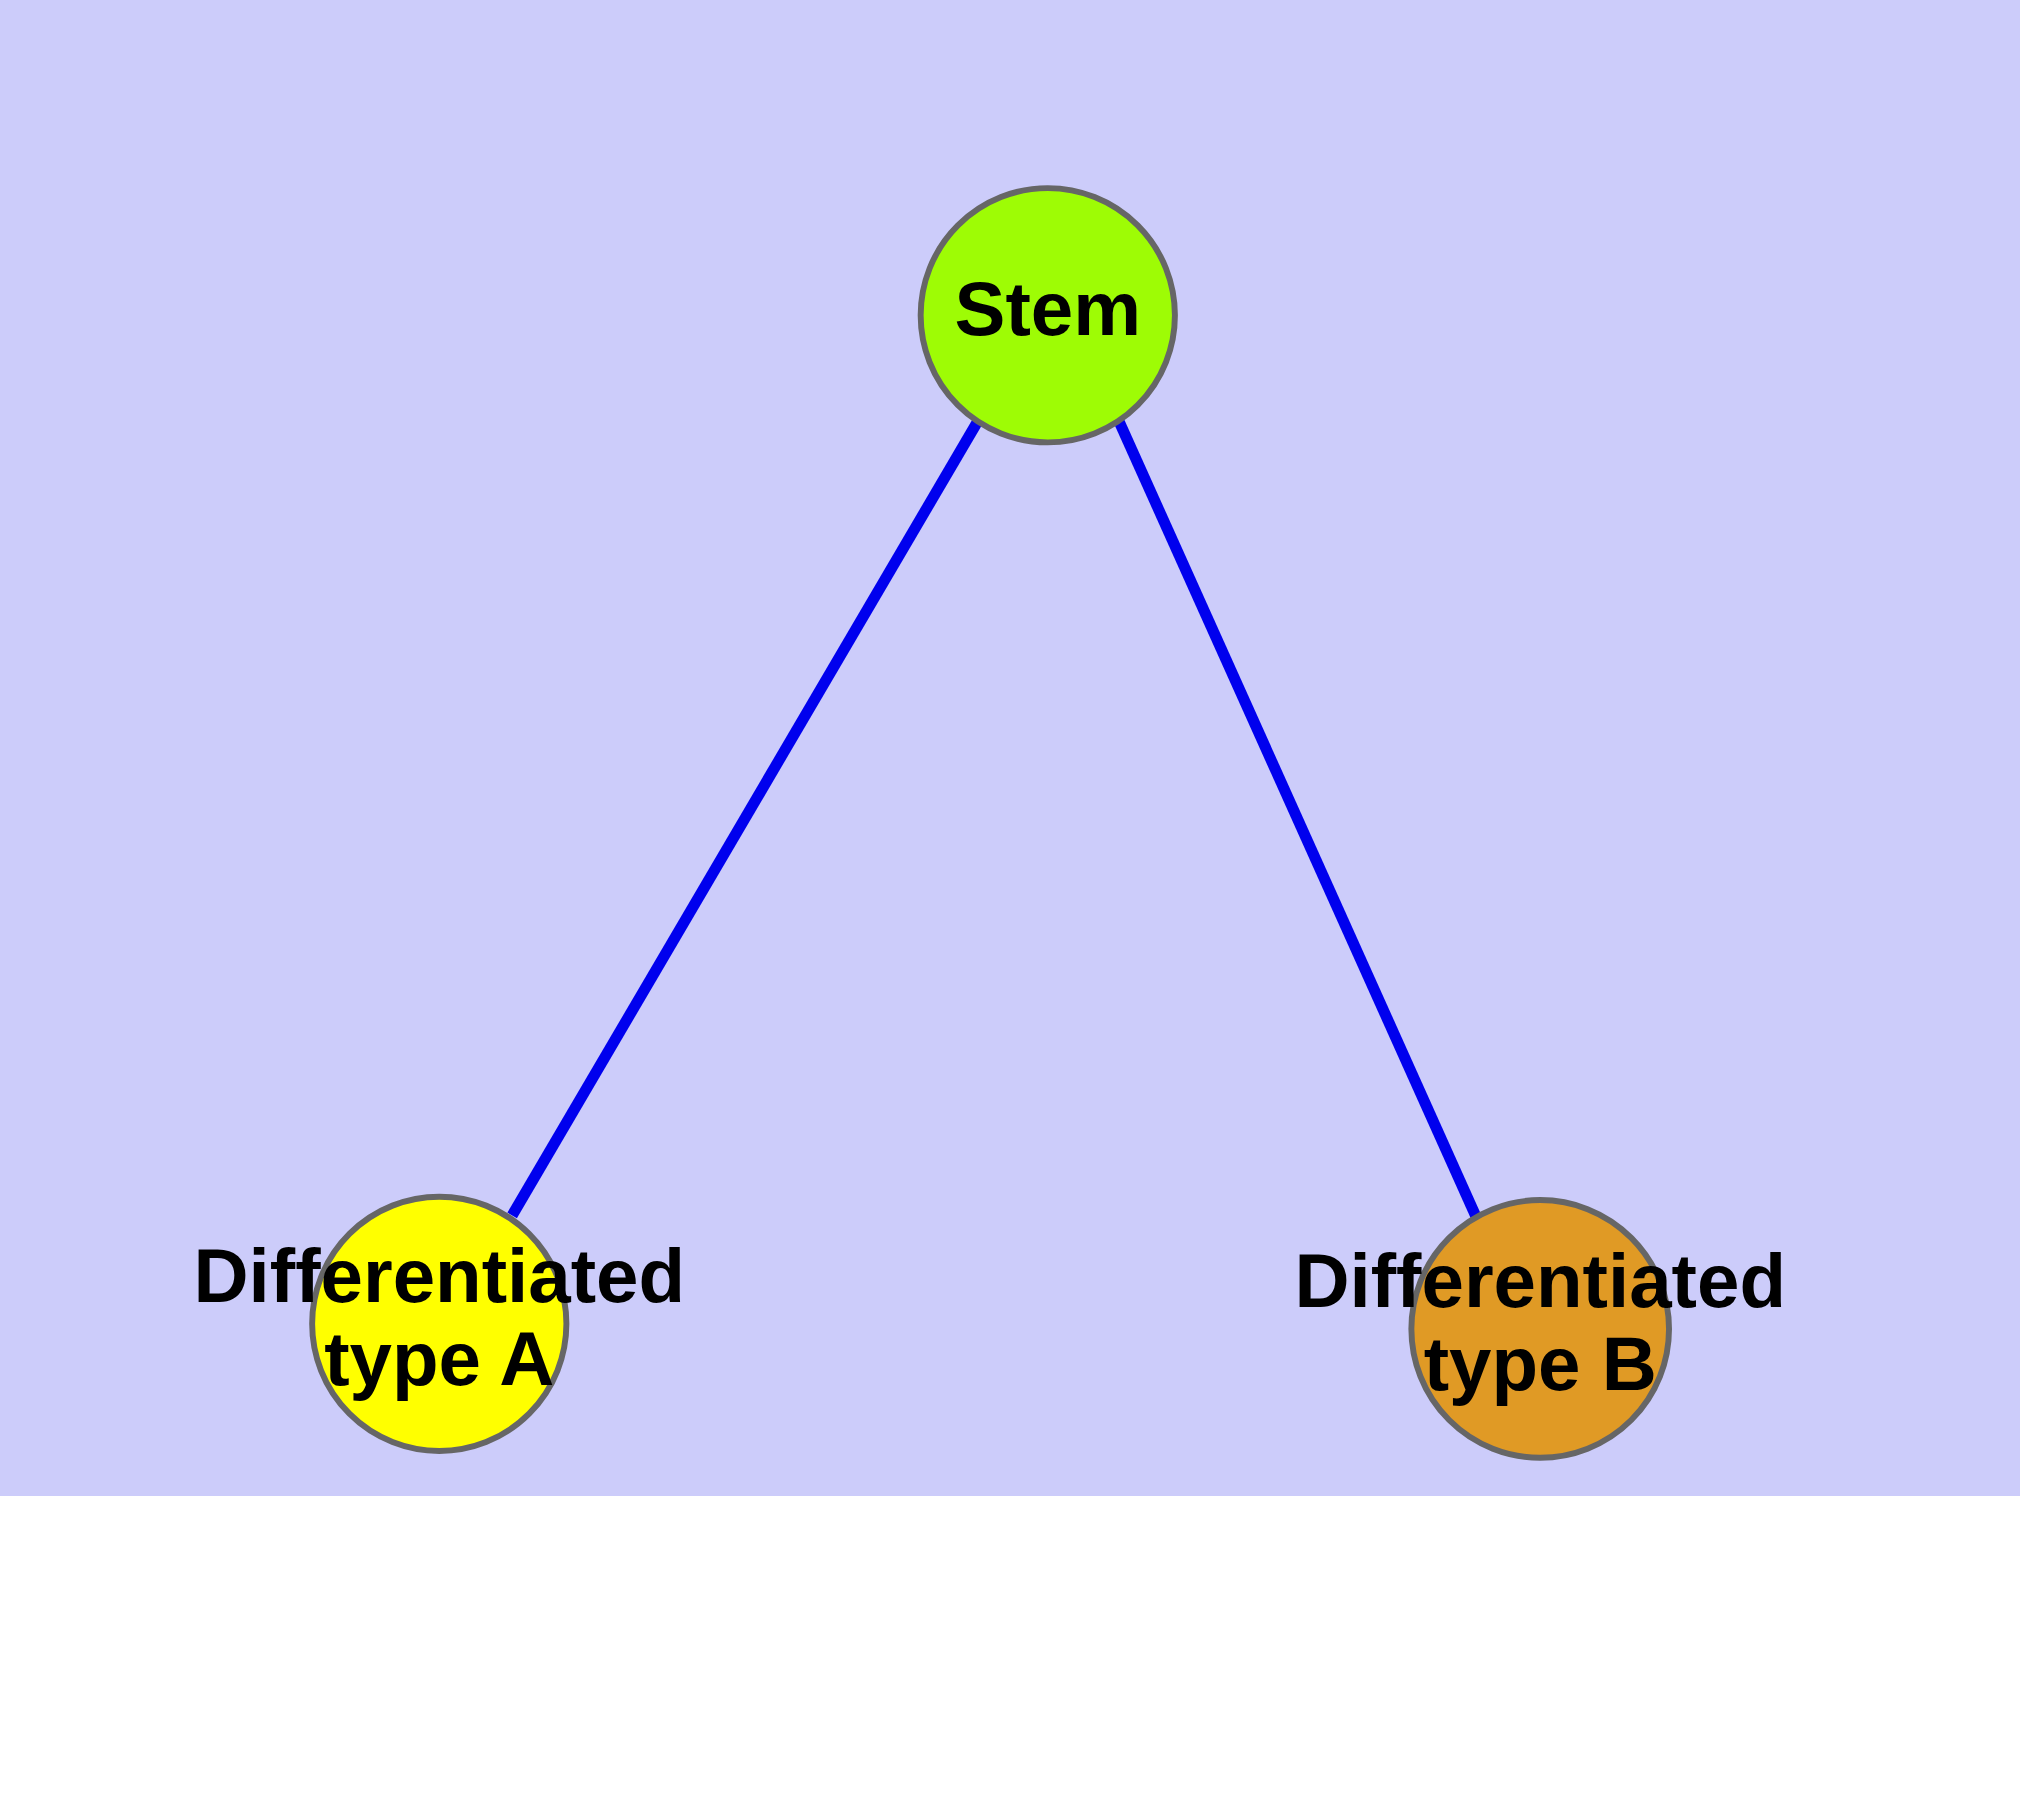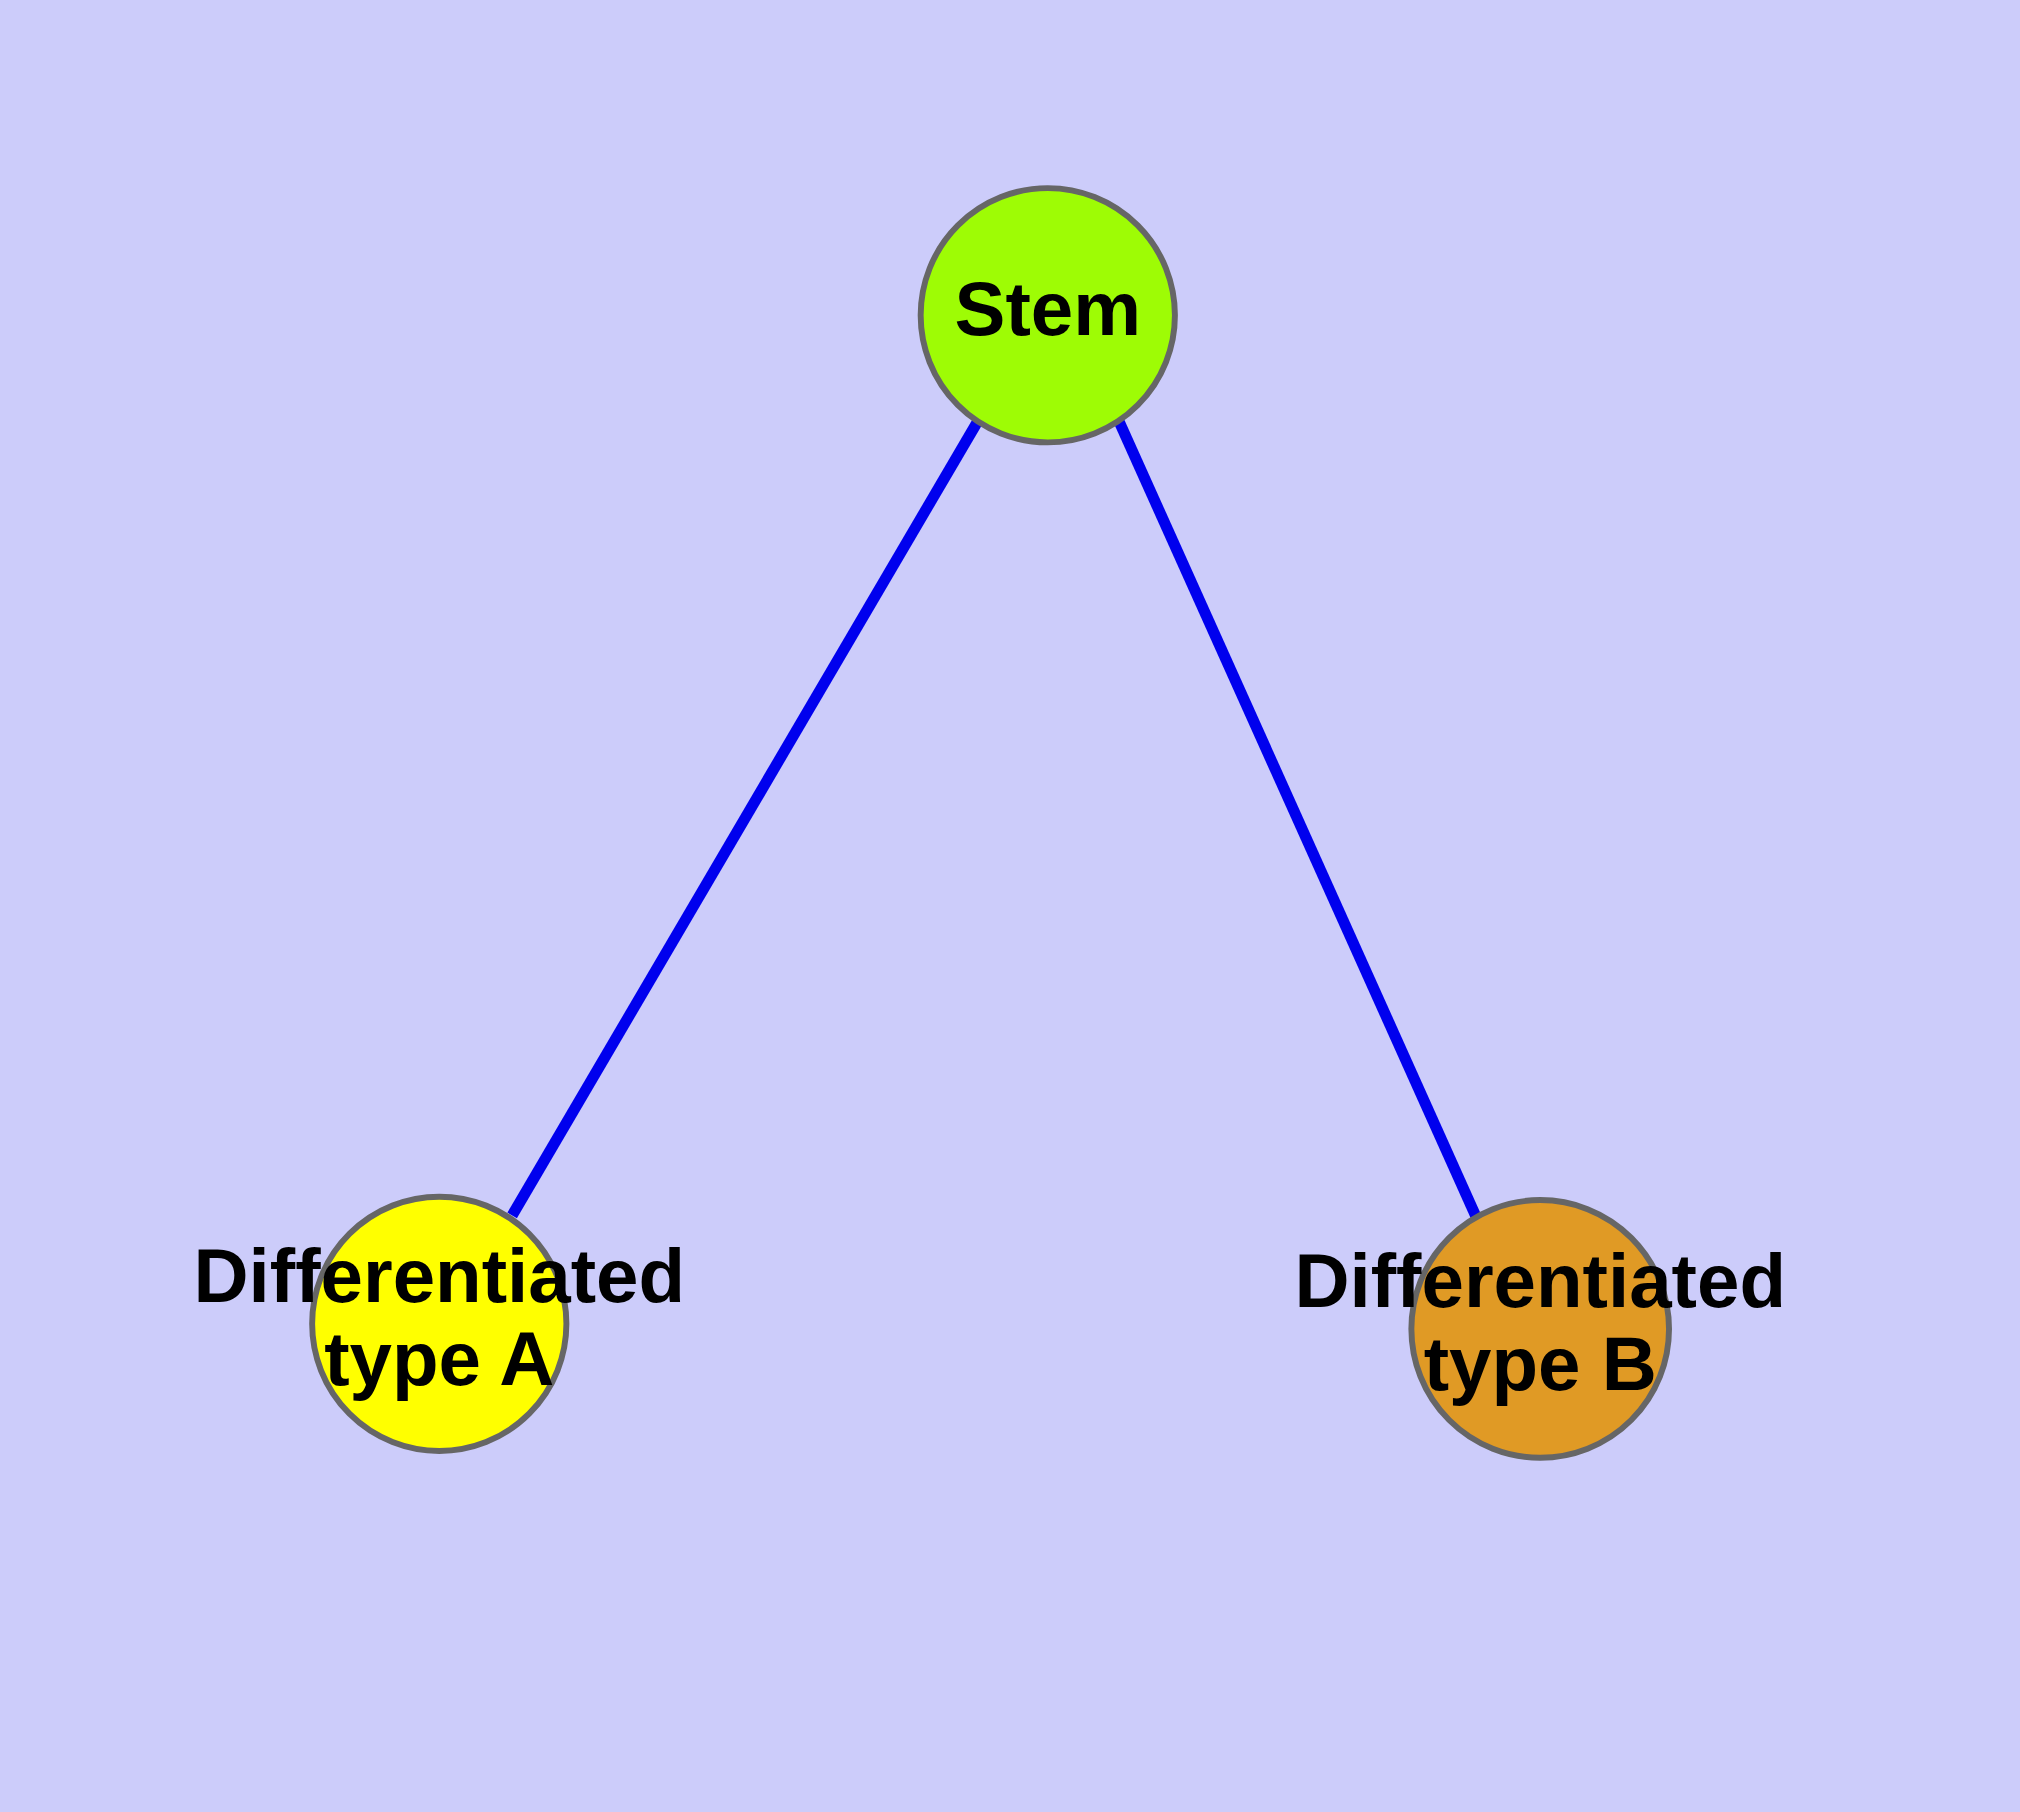--- a/index.html
+++ b/index.html
@@ -4,21 +4,21 @@
 <title>Cell Differentiation Graph</title>
 <style>
   html, body {
     margin: 0;
     padding: 0;
     background: #ffffff;
   }
   #canvas {
     position: relative;
     width: 2021px;
-    height: 1812px;
+    height: 1496px;
     overflow: hidden;
     font-family: "Liberation Sans", "DejaVu Sans", sans-serif;
   }
   #graph-svg {
     position: absolute;
     top: 0;
     left: 0;
     width: 2021px;
     height: 1812px;
     display: block;

